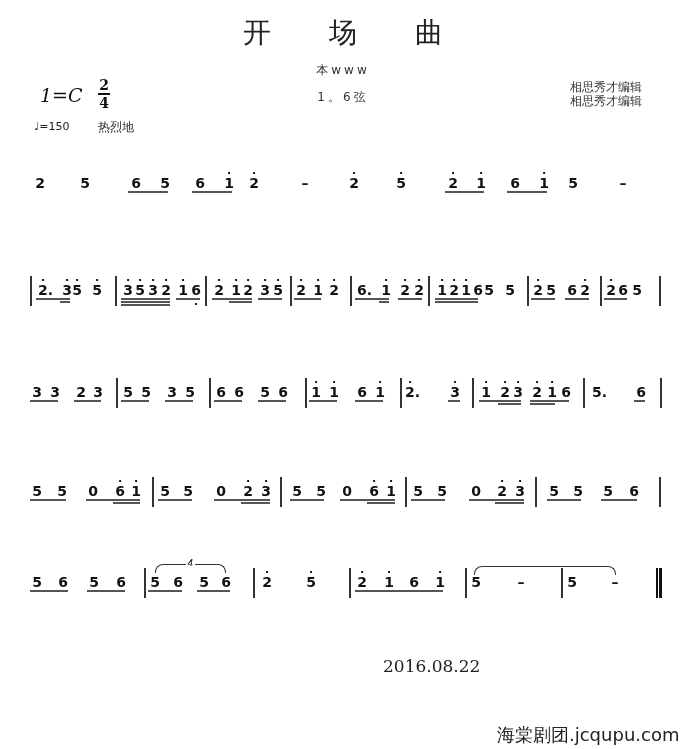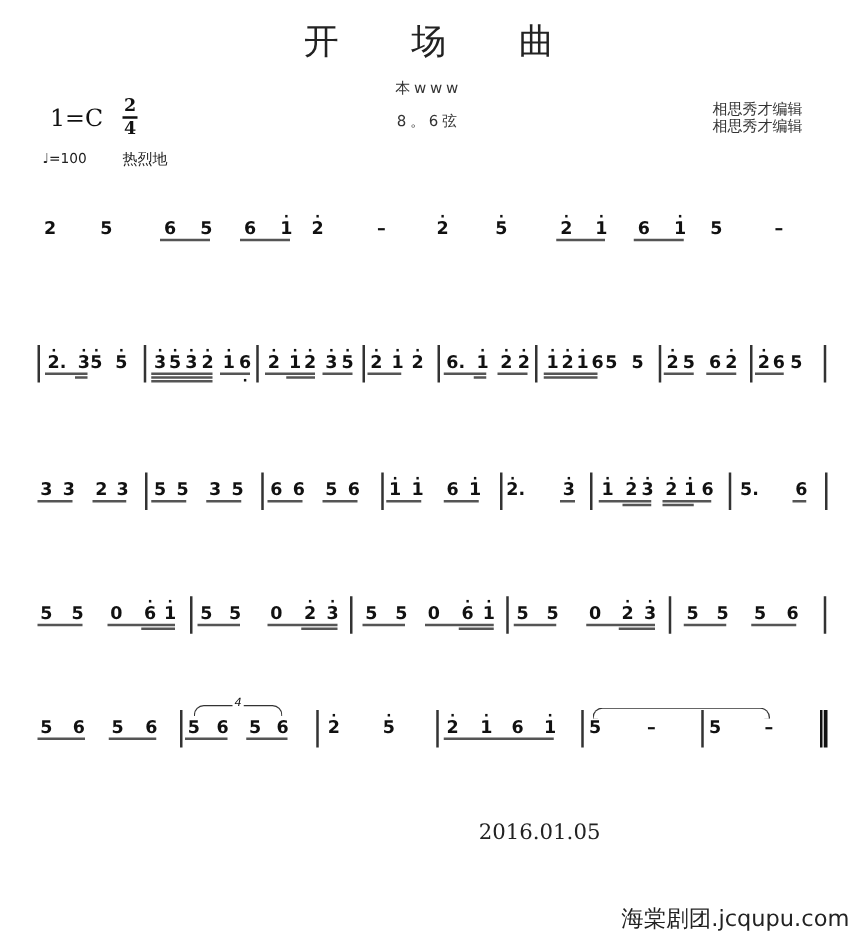--- a/index.html
+++ b/index.html
@@ -4,21 +4,21 @@
 <style>
   html, body { margin:0; padding:0; background:#fff; }
   body { width:686px; height:749px; position:relative; overflow:hidden; color:#111;
          font-family:"DejaVu Sans", sans-serif; }
   .abs { position:absolute; }
   .title { top:14px; left:0; width:686px; text-align:center; font-family:"DejaVu Serif", serif;
            font-size:28px; letter-spacing:58px; padding-left:58px; box-sizing:border-box; color:#222; }
   .troupe { top:62px; left:0; width:686px; text-align:center; font-size:12px; letter-spacing:3px; color:#333; }
   .strings { top:89px; left:0; width:686px; text-align:center; font-size:12px; letter-spacing:3px; color:#333; }
   .credits { top:80px; left:570px; font-size:12px; line-height:14px; color:#333; }
-  .key { top:84px; left:40px; font-size:19px; font-family:"DejaVu Serif", serif; }
+  .key { top:84px; left:40px; font-size:19px; font-family:"DejaVu Serif", serif;font-style:italic; }
   .ts { top:78px; left:98px; font-weight:bold; font-family:"DejaVu Serif", serif; font-size:14px;
         text-align:center; line-height:14px; }
   .ts .bar { width:12px; height:2px; background:#111; margin:1px auto; }
   .tempo { top:120px; left:34px; font-size:11px; color:#222; }
   .mood { top:119px; left:98px; font-size:12px; color:#222; }
 
   .n { position:absolute; font-weight:bold; font-size:14px; width:10px; text-align:center; line-height:16px; }
   .n .hd { position:absolute; top:-5px; left:0; width:10px; text-align:center; font-size:11px; line-height:8px; }
   .n .ld { position:absolute; top:20px; left:0; width:10px; text-align:center; font-size:11px; line-height:6px; }
   .ul { position:absolute; height:2px; background:#555; }
@@ -28,32 +28,32 @@
   .tup { position:absolute; font-size:9px; font-style:italic; background:#fff; padding:0 2px; line-height:9px; }
 
   .date { top:656px; left:383px; font-family:"DejaVu Serif", serif; font-size:17px; color:#222; }
   .wm { top:723px; left:497px; font-size:18px; color:#222; }
 </style>
 </head>
 <body>
 
 <div class="abs title">开场曲</div>
 <div class="abs troupe">本www</div>
-<div class="abs strings">8。6弦</div>
+<div class="abs strings">1。6弦</div>
 <div class="abs credits">
   <div>相思秀才编辑</div>
   <div>相思秀才编辑</div>
 </div>
 <div class="abs key">1=C</div>
 <div class="abs ts">
   <div>2</div>
   <div class="bar"></div>
   <div>4</div>
 </div>
-<div class="abs tempo">♩=100</div>
+<div class="abs tempo">♩=150</div>
 <div class="abs mood">热烈地</div>
 
 <div id="staff">
     <div class="n" style="left: 35px; top: 175px;"><span>2</span></div>
     <div class="n" style="left: 80px; top: 175px;"><span>5</span></div>
     <div class="n" style="left: 131px; top: 175px;"><span>6</span></div>
     <div class="n" style="left: 160px; top: 175px;"><span>5</span></div>
     <div class="n" style="left: 195px; top: 175px;"><span>6</span></div>
     <div class="n" style="left: 224px; top: 175px;"><span>1</span><span class="hd">·</span></div>
     <div class="n" style="left: 249px; top: 175px;"><span>2</span><span class="hd">·</span></div>
@@ -249,14 +249,14 @@
     <div class="bl" style="left: 253px; top: 568px; height: 30px;"></div>
     <div class="bl" style="left: 349px; top: 568px; height: 30px;"></div>
     <div class="bl" style="left: 465px; top: 568px; height: 30px;"></div>
     <div class="bl" style="left: 561px; top: 568px; height: 30px;"></div>
     <div class="dbl" style="left: 656px; top: 568px; height: 30px;"></div>
     <div class="tie" style="left: 155px; width: 69px; top: 564px;"></div>
     <div class="tup" style="left: 185.5px; top: 559px;">4</div>
     <div class="tie" style="left: 474px; width: 140px; top: 566px;"></div>
   </div>
 
-<div class="abs date">2016.01.05</div>
+<div class="abs date">2016.08.22</div>
 <div class="abs wm">海棠剧团.jcqupu.com</div>
 
 </body></html>

